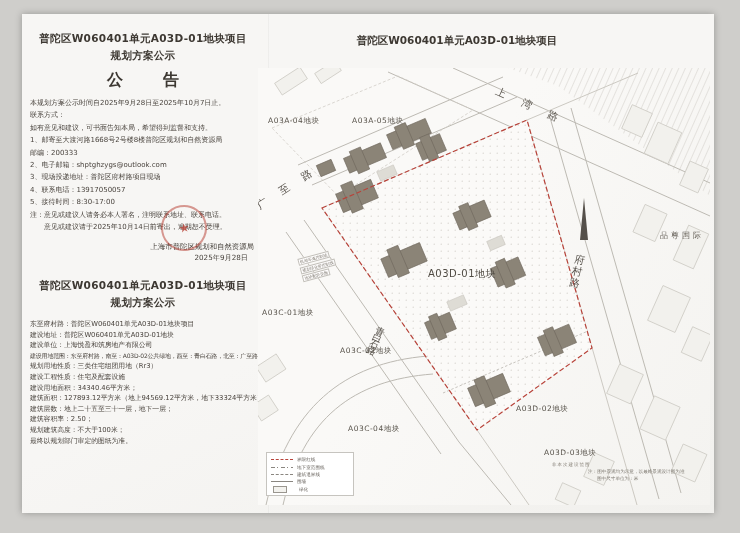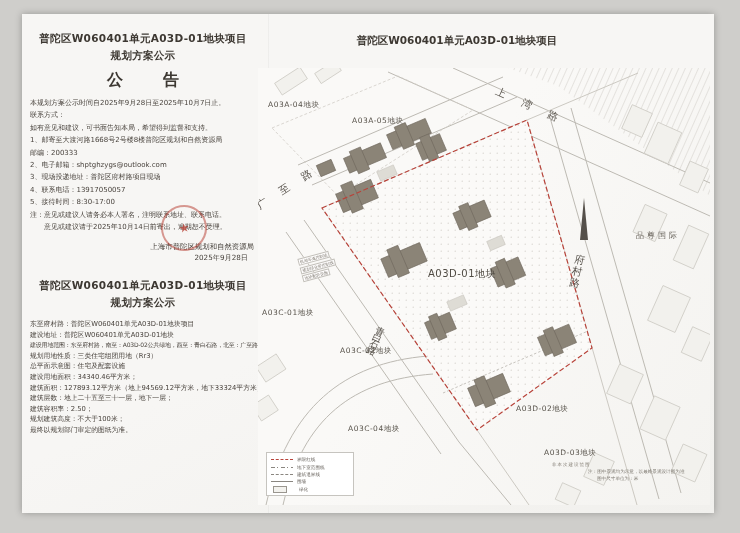--- a/index.html
+++ b/index.html
@@ -37,21 +37,21 @@
   .seal span{color:rgba(182,56,44,.75);font-size:12px;}
   
   .map-title{position:absolute;left:280px;top:18px;width:310px;text-align:center;font-weight:bold;font-size:10.5px;line-height:17px;color:#3d3832;}
   .map{
     position:absolute;left:236px;top:54px;width:452px;height:437px;overflow:hidden;
     background:linear-gradient(120deg,#faf9f7 40%,#f4f3f0);
   }
   .map svg{position:absolute;left:0;top:0;}
   .maplabel{position:absolute;font-size:7.5px;color:#57524a;letter-spacing:.5px;white-space:nowrap;}
   .maplabel.big{font-size:10px;color:#4f4a42;margin-top:9px;}
-  .landmark{position:absolute;font-size:8px;letter-spacing:3px;color:#6b665e;white-space:nowrap;}
+  .landmark{position:absolute;font-size:8px;letter-spacing:3px;color:#6b665e;white-space:nowrap;margin-left:24px;}
   .road{position:absolute;font-size:10.5px;color:#5a554e;white-space:nowrap;transform-origin:0 50%;}
   .road.shangwan{left:238px;top:16px;letter-spacing:18px;transform:rotate(24deg);}
   .road.guangzhi{left:0px;top:132px;letter-spacing:16px;transform:rotate(-33deg);}
   .road.fucun{left:318px;top:178px;writing-mode:vertical-rl;letter-spacing:12px;transform:rotate(12deg);transform-origin:50% 0;}
   .road.qingbaishi{left:120px;top:252px;writing-mode:vertical-rl;letter-spacing:7px;font-size:9.5px;transform:rotate(24deg);transform-origin:50% 0;}
   .tiny-notes{position:absolute;left:42px;top:186px;transform:rotate(-15deg);}
   .tiny-notes div{font-size:4px;line-height:5px;color:#7d786f;background:rgba(255,255,255,.85);border:.5px solid #c2bfb9;padding:0 1px;margin-bottom:1.5px;display:table;white-space:nowrap;}
   .subnote{position:absolute;left:294px;top:394px;font-size:4.5px;color:#8a847b;letter-spacing:1px;}
   .north{position:absolute;left:322px;top:130px;width:0;height:0;
     border-left:4px solid transparent;border-right:4px solid transparent;border-bottom:42px solid #55504a;}
@@ -98,23 +98,24 @@
       <div class="seal">
         <span>★</span>
       </div>
     </div>
 
     <div class="blk blk-plan">
       <div class="doc-title">普陀区W060401单元A03D-01地块项目</div>
       <div class="doc-title" style="margin-bottom:8px;">规划方案公示</div>
       <div class="pline">东至府村路：普陀区W060401单元A03D-01地块项目</div>
       <div class="pline">建设地址：普陀区W060401单元A03D-01地块</div>
+      <div class="pline">建设单位：上海悦盈和筑房地产有限公司</div>
       <div class="pline shrink">建设用地范围：东至府村路，南至：A03D-02公共绿地，西至：青白石路，北至：广至路</div>
       <div class="pline">规划用地性质：三类住宅组团用地（Rr3）</div>
-      <div class="pline">总平面示意图：住宅及配套设施</div>
+      <div class="pline">建设工程性质：住宅及配套设施</div>
       <div class="pline">建设用地面积：34340.46平方米；</div>
       <div class="pline">建筑面积：127893.12平方米（地上94569.12平方米，地下33324平方米）</div>
       <div class="pline">建筑层数：地上二十五至三十一层，地下一层；</div>
       <div class="pline">建筑容积率：2.50；</div>
       <div class="pline">规划建筑高度：不大于100米；</div>
       <div class="pline">最终以规划部门审定的图纸为准。</div>
     </div>
   </div>
 
   <div class="map-title">
@@ -239,21 +240,21 @@
       </g>
 
       <polygon points="64,140 269,52 334,280 219,362" fill="none" stroke="#b8433a" stroke-width="1.2" stroke-dasharray="5 2.5"></polygon>
     </svg>
 
     <div class="road shangwan">上湾路</div>
     <div class="road guangzhi">广至路</div>
     <div class="road fucun">府村路</div>
     <div class="road qingbaishi">青白石路</div>
 
-    <div class="maplabel" style="left:10px;top:32px;">A03A-04地块</div>
+    <div class="maplabel" style="left:10px;top:48px;">A03A-04地块</div>
     <div class="maplabel" style="left:94px;top:48px;">A03A-05地块</div>
     <div class="maplabel" style="left:4px;top:240px;">A03C-01地块</div>
     <div class="maplabel" style="left:82px;top:278px;">A03C-02地块</div>
     <div class="maplabel" style="left:58px;top:356px;margin-left:32px;">A03C-04地块</div>
     <div class="maplabel big" style="left:170px;top:190px;">A03D-01地块</div>
     <div class="maplabel" style="left:258px;top:336px;">A03D-02地块</div>
     <div class="maplabel" style="left:286px;top:380px;">A03D-03地块</div>
     <div class="subnote">非本次建设范围</div>
     <div class="landmark" style="left:378px;top:162px;">品尊国际</div>
 

